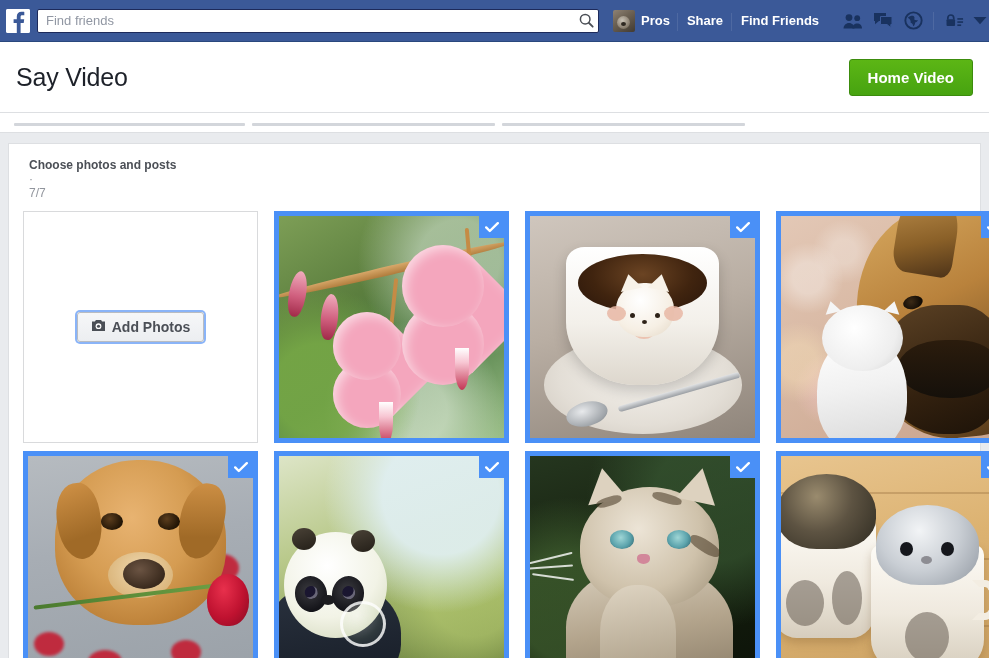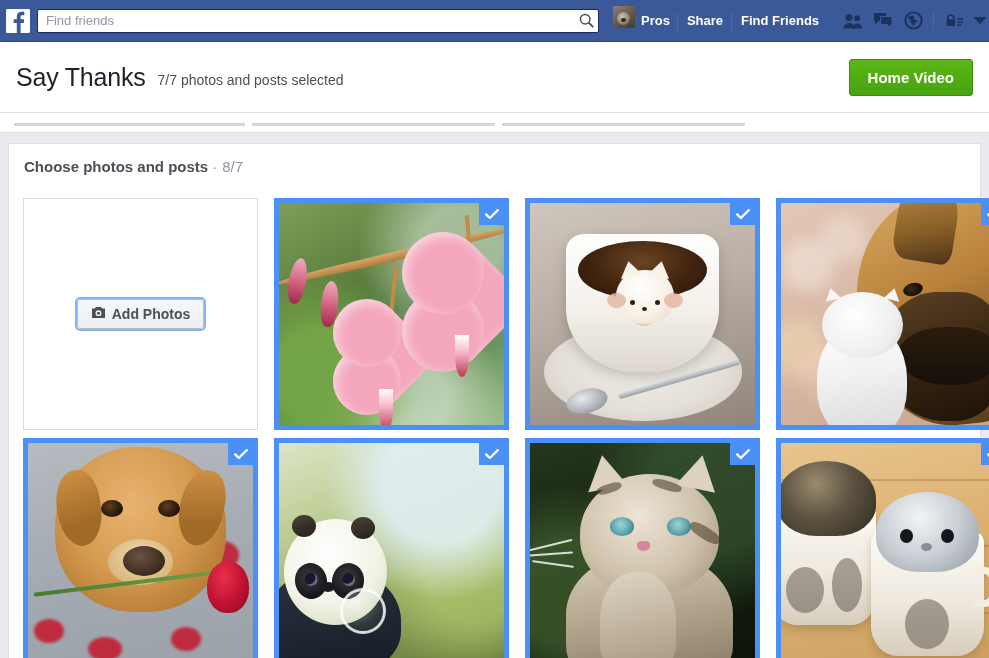--- a/index.html
+++ b/index.html
@@ -69,20 +69,21 @@
 
   .nav-right {
     display: flex;
     align-items: center;
     margin-left: 10px;
     height: 42px;
   }
 
   .nav-profile {
     display: flex;
+    align-items: center;
     height: 30px;
     padding: 0 8px 0 4px;
     cursor: pointer;
     position: relative;
   }
   .nav-profile::after {
     content: "";
     position: absolute;
     right: 0; top: 7px;
     width: 1px; height: 18px;
@@ -228,27 +229,28 @@
   .content-card {
     width: 973px;
     margin: 0 8px;
     background: #ffffff;
     border: 1px solid #dddfe2;
     border-bottom: none;
     padding: 14px 7px 0 7px;
     min-height: 540px;
   }
   .section-title {
-    font-size: 15px;
+    font-size: 12px;
     color: #4b4f56;
     font-weight: bold;
     padding: 0 8px 0 8px;
-    margin-bottom: 23px;
+    margin-bottom: 11px;
     display: flex;
     align-items: baseline;
+    flex-direction: column;
   }
   .section-count {
     font-weight: normal;
     color: #90949c;
     margin-left: 5px;
   }
   .dot-sep { color: #90949c; margin-left: 4px; font-weight: normal; }
 
   .grid {
     display: grid;
@@ -758,38 +760,37 @@
       <div class="caret-btn">
         <svg width="14" height="9" viewBox="0 0 14 9" aria-hidden="true">
           <path d="M0.5 1h13L7 8.2z" fill="#19325f"></path>
         </svg>
       </div>
     </div>
   </div>
 </div>
 
 <div class="header-card">
-  <div class="page-title">Say Thanks</div>
-  <div class="page-subtitle">7/7 photos and posts selected</div>
+  <div class="page-title">Say Video</div>
   <button class="share-btn">Home Video</button>
 </div>
 
 <div class="steps-card">
   <div class="step-bar s1"></div>
   <div class="step-bar s2"></div>
   <div class="step-bar s3"></div>
 </div>
 
 <div class="page-body">
   <div class="content-card">
 
     <div class="section-title">
       <span>Choose photos and posts</span>
       <span class="dot-sep">·</span>
-      <span class="section-count">8/7</span>
+      <span class="section-count">7/7</span>
     </div>
 
     <div class="grid">
 
       <div class="add-tile">
         <div class="add-photos-btn">
           <span>
             <svg width="15" height="13" viewBox="0 0 16 14" aria-hidden="true">
               <path d="M5.2 1.2h5.6l1 1.5H15V13H1V2.7h3.2z" fill="#4b4f56"></path>
               <circle cx="8" cy="7.8" r="3.1" fill="#ffffff"></circle>

